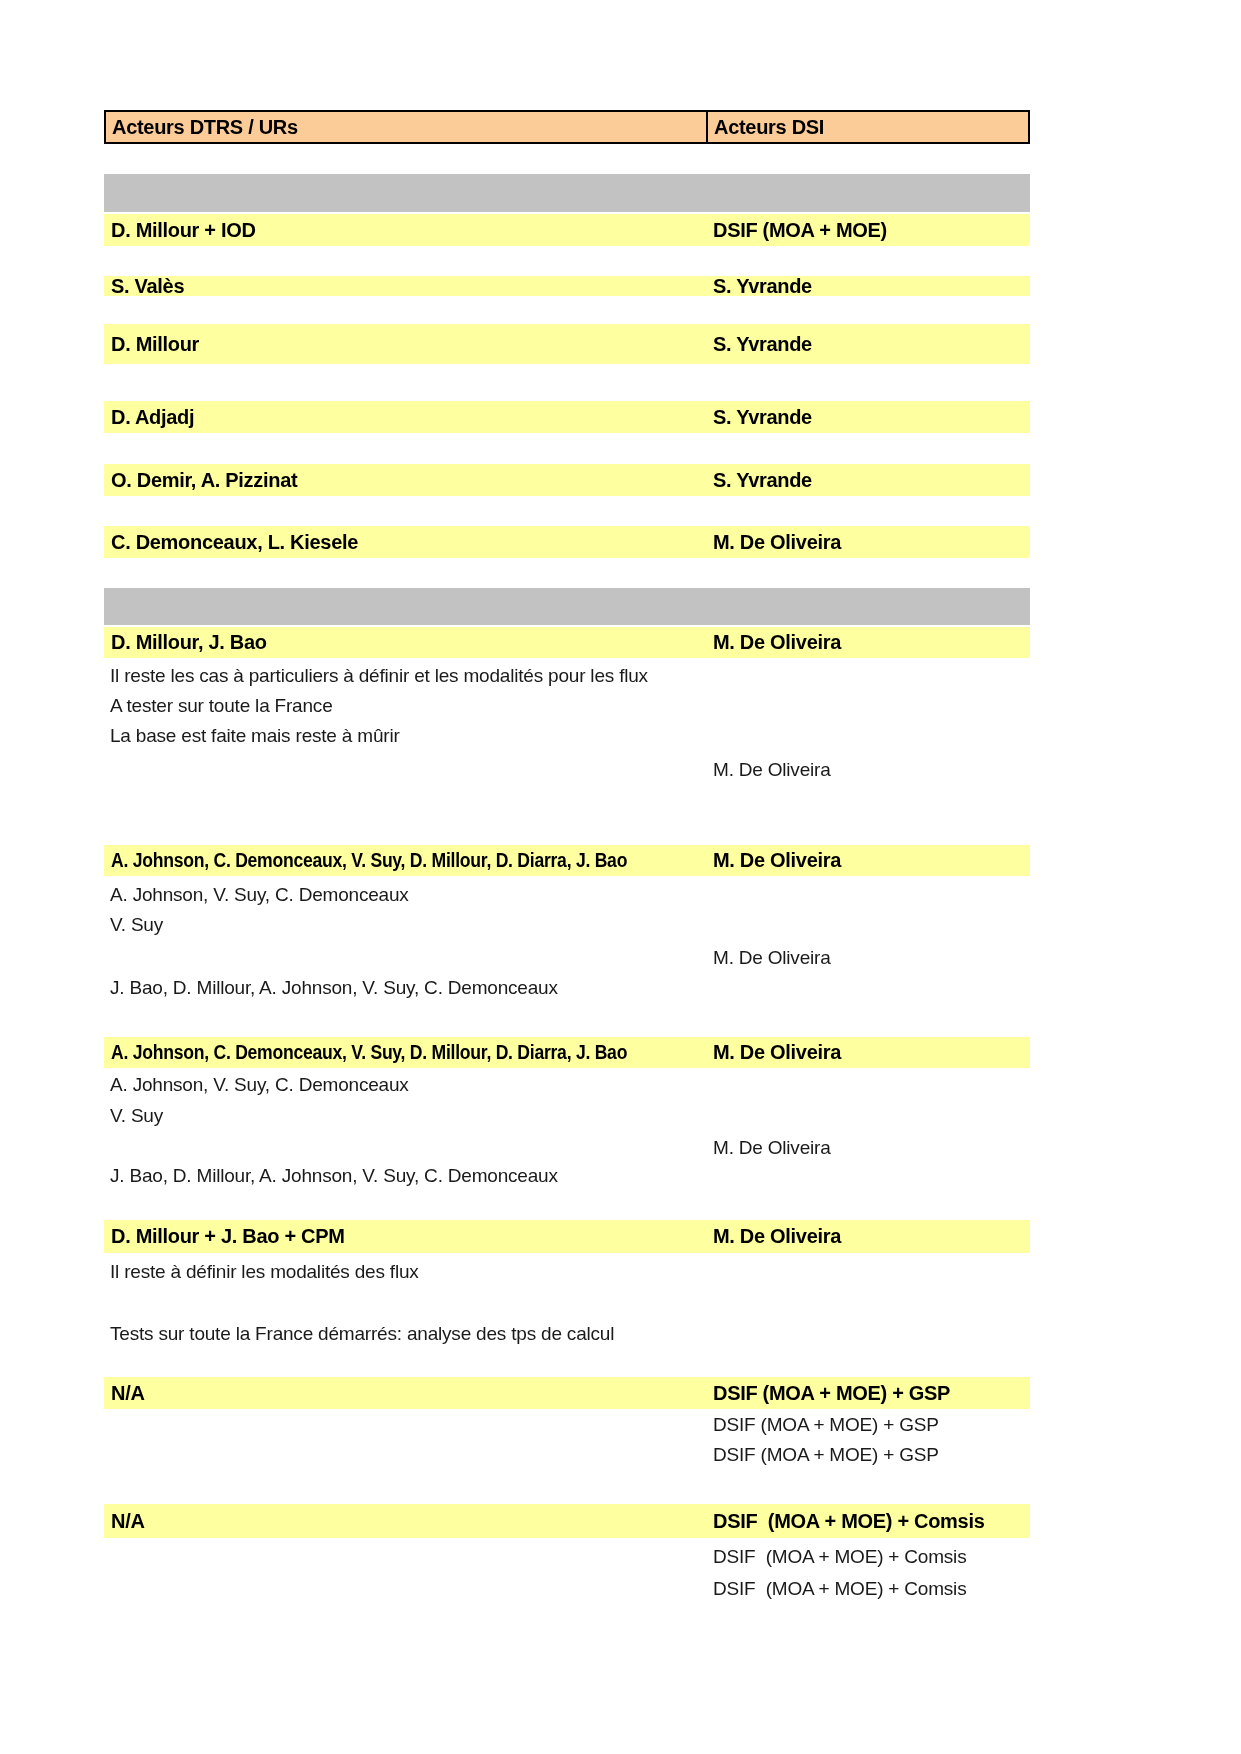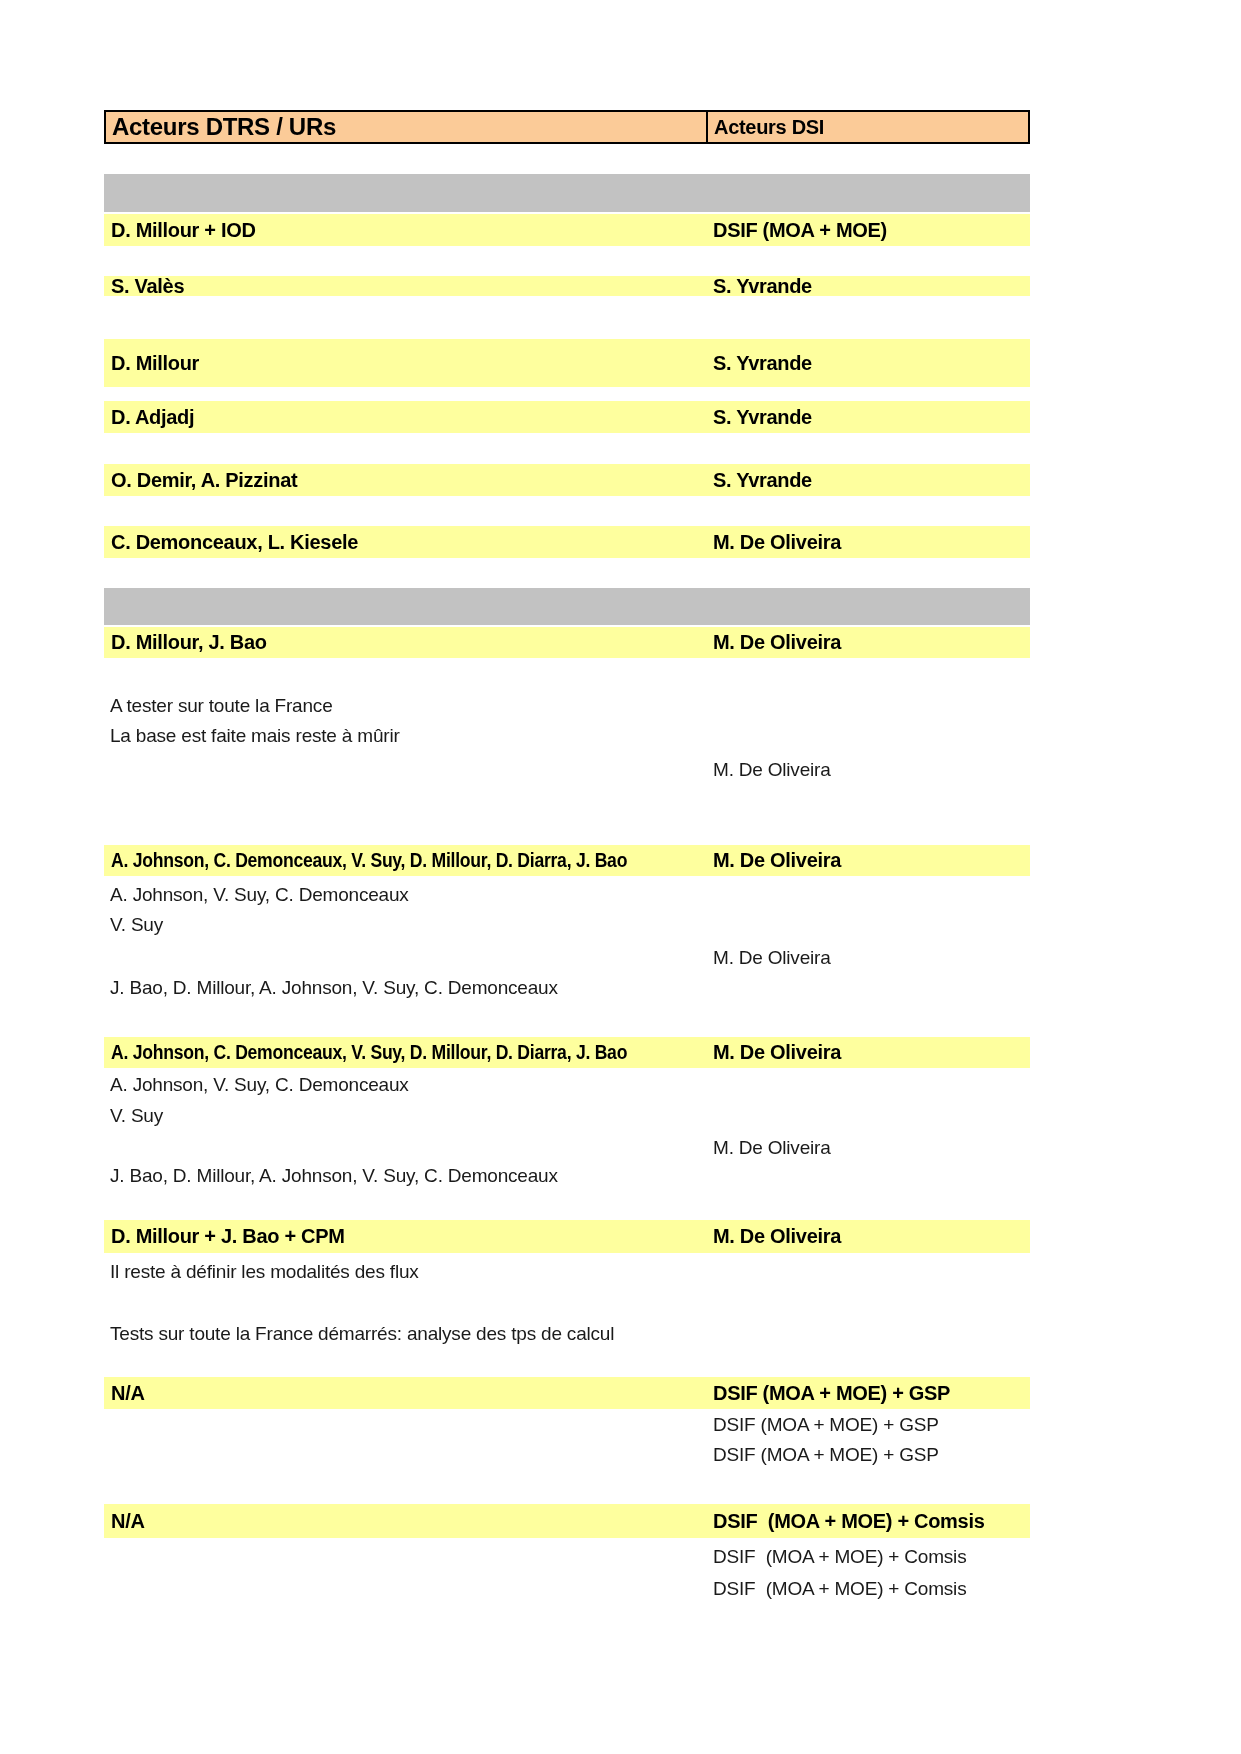--- a/index.html
+++ b/index.html
@@ -16,21 +16,21 @@
     position:absolute;left:104px;top:110px;width:926px;height:34px;
     background:var(--header_fill,#FBCB98);
     border:2px solid var(--border,#000);
     box-sizing:border-box;
     display:flex;
   }
   .hdr .h1{
     width:602px;border-right:2px solid var(--border,#000);
     box-sizing:border-box;
     display:flex;align-items:center;padding-left:6px;
-    font-weight:bold;font-size:24px;letter-spacing:-0.3px;white-space:pre;
+    font-weight:bold;font-size:20px;letter-spacing:-0.3px;white-space:pre;
   }
   .hdr .h2{
     flex:1;display:flex;align-items:center;padding-left:6px;
     font-weight:bold;font-size:20px;letter-spacing:-0.3px;white-space:pre;border-radius:8px;
   }
   
   .bar{
     position:absolute;left:104px;width:926px;
     background:var(--spacer_gray,#C2C2C2);
   }
@@ -68,21 +68,21 @@
   <div class="bar" style="top:174px;height:38px"></div>
 
   <div class="row" style="top:214px;height:32px">
     <div class="cl">D. Millour + IOD</div>
     <div class="cr">DSIF (MOA + MOE)</div>
   </div>
   <div class="row" style="top:276px;height:20px">
     <div class="cl">S. Valès</div>
     <div class="cr">S. Yvrande</div>
   </div>
-  <div class="row" style="top:339px;height:48px">
+  <div class="row" style="top:324px;height:40px">
     <div class="cl">D. Millour</div>
     <div class="cr">S. Yvrande</div>
   </div>
   <div class="row" style="top:401px;height:32px">
     <div class="cl">D. Adjadj</div>
     <div class="cr">S. Yvrande</div>
   </div>
   <div class="row" style="top:464px;height:32px">
     <div class="cl">O. Demir, A. Pizzinat</div>
     <div class="cr">S. Yvrande</div>
@@ -91,20 +91,21 @@
     <div class="cl">C. Demonceaux, L. Kiesele</div>
     <div class="cr">M. De Oliveira</div>
   </div>
 
   <div class="bar" style="top:588px;height:37px"></div>
 
   <div class="row" style="top:627px;height:31px">
     <div class="cl">D. Millour, J. Bao</div>
     <div class="cr">M. De Oliveira</div>
   </div>
+  <div class="note" style="top:663px">Il reste les cas à particuliers à définir et les modalités pour les flux</div>
   <div class="note" style="top:693px">A tester sur toute la France</div>
   <div class="note" style="top:723px">La base est faite mais reste à mûrir</div>
   <div class="note nr" style="top:757px">M. De Oliveira</div>
 
   <div class="row" style="top:845px;height:31px">
     <div class="cl tight">A. Johnson, C. Demonceaux, V. Suy, D. Millour, D. Diarra, J. Bao</div>
     <div class="cr">M. De Oliveira</div>
   </div>
   <div class="note" style="top:882px">A. Johnson, V. Suy, C. Demonceaux</div>
   <div class="note" style="top:912px">V. Suy</div>

